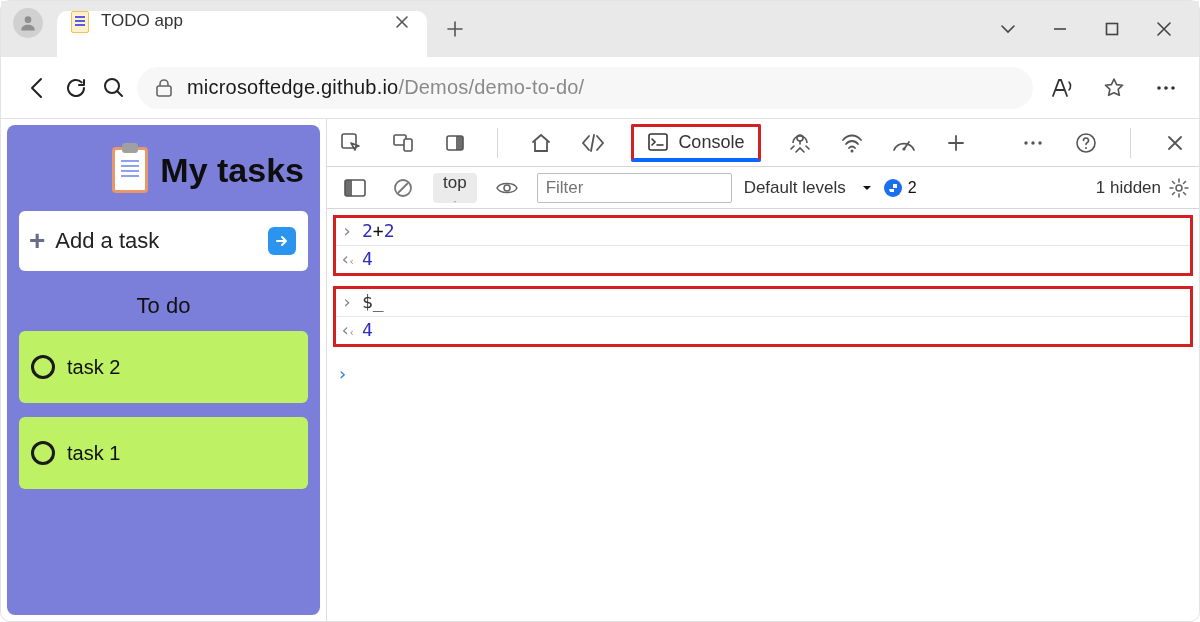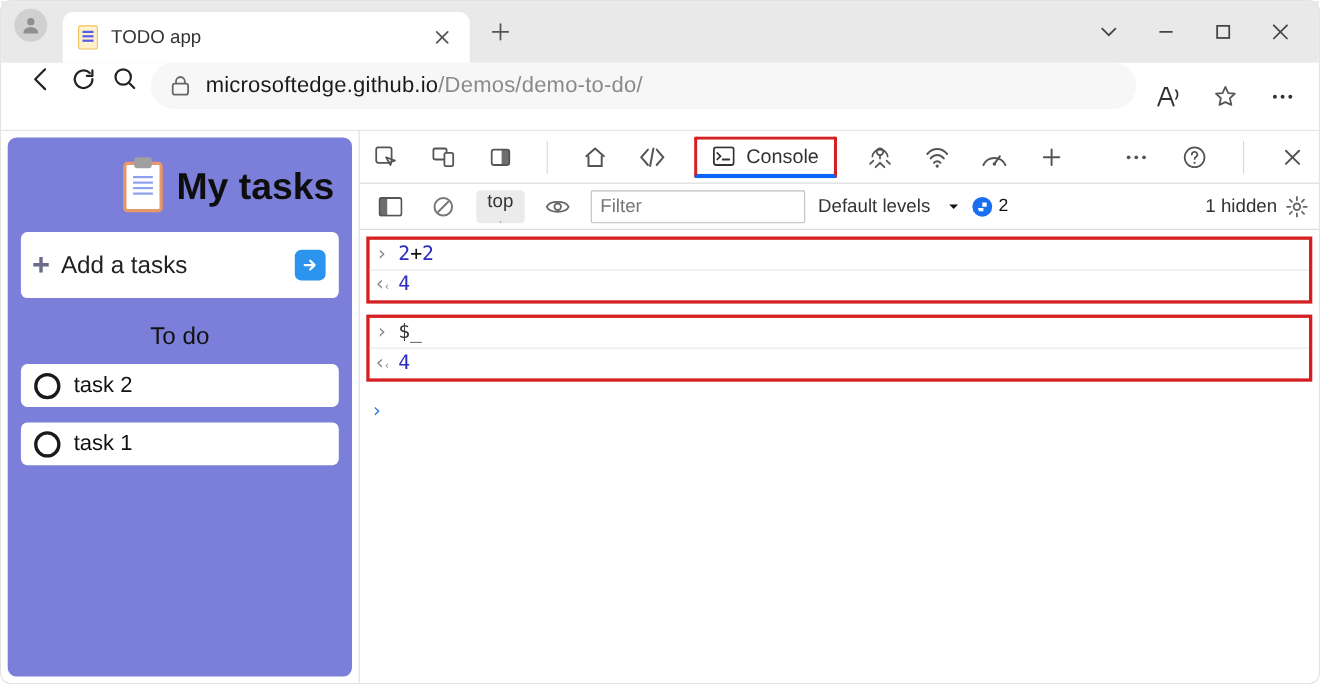--- a/index.html
+++ b/index.html
@@ -3,31 +3,31 @@
 <meta charset="utf-8">
 <style>
   * { box-sizing: border-box; }
   html, body { margin:0; padding:0; width:1200px; height:622px; font-family:"Segoe UI",Arial,sans-serif; color:#111; background:#fff; overflow:hidden; }
   .app-frame { border:1px solid #e3e3e3; border-radius:10px; width:1200px; height:622px; background:#fff; display:flex; flex-direction:column; }
 
   
   .titlebar { height:56px; background:#e9e9e9; display:flex; align-items:flex-end; position:relative; }
   .profile-badge { width:30px; height:30px; border-radius:50%; background:#d0d0d0; margin:0 14px 12px 12px; align-self:center; display:flex; align-items:center; justify-content:center; }
   .profile-badge svg { width:20px; height:20px; fill:#8f8f8f; }
-  .tab { background:#fff; border-radius:10px 10px 0 0; height:46px; min-width:370px; display:flex; align-items:center; padding:0 14px; gap:12px; }
+  .tab { background:#fff; border-radius:10px 10px 0 0; height:46px; min-width:370px; display:flex; align-items:flex-start; padding:0 14px; gap:12px; }
   .tab .tab-icon { width:18px; height:22px; background:#fff1cc; border:1px solid #f0c15c; border-radius:2px; position:relative; }
   .tab .tab-icon::before { content:""; position:absolute; left:3px; right:3px; top:4px; height:2px; background:#5a5aea; box-shadow:0 4px 0 #5a5aea, 0 8px 0 #5a5aea; }
   .tab .tab-title { font-size:17px; color:#333; flex:1; }
   .tab .tab-close { width:22px; height:22px; display:flex; align-items:center; justify-content:center; color:#555; border-radius:4px; cursor:pointer; }
   .newtab { width:40px; height:40px; display:flex; align-items:center; justify-content:center; color:#555; margin-left:8px; align-self:center; cursor:pointer; }
   .window-controls { position:absolute; right:4px; top:0; height:56px; display:flex; align-items:center; gap:22px; padding-right:16px; }
   .window-controls .ctl { width:30px; height:30px; display:flex; align-items:center; justify-content:center; color:#444; cursor:pointer; }
 
   
-  .urlbar { height:62px; border-bottom:1px solid #e3e3e3; display:flex; gap:8px; padding:0 18px 0 22px; }
+  .urlbar { height:62px; border-bottom:1px solid #e3e3e3; display:flex; align-items:center; gap:8px; padding:0 18px 0 22px; }
   .url-btn { width:30px; height:30px; display:flex; align-items:center; justify-content:center; color:#333; cursor:pointer; }
   .omnibox { flex:1; height:42px; background:#f7f7f7; border-radius:22px; display:flex; align-items:center; padding:0 18px; gap:14px; }
   .omnibox .lock { color:#555; }
   .omnibox .addr { font-size:20px; color:#8a8a8a; letter-spacing:.2px; }
   .omnibox .addr .dark { color:#1a1a1a; }
   .url-right { display:flex; align-items:center; gap:22px; margin-left:6px; }
 
   
   .main { flex:1; display:flex; min-height:0; }
   .page { width:325px; padding:6px; }
@@ -35,21 +35,21 @@
   .page-title-row { display:flex; align-items:center; gap:12px; padding:6px 4px 18px 4px;justify-content:flex-end; }
   .clipboard-icon { width:36px; height:46px; background:#fff; border-radius:4px; border:3px solid #e7986a; position:relative; }
   .clipboard-icon::after { content:""; position:absolute; top:-7px; left:50%; transform:translateX(-50%); width:16px; height:10px; background:#a0a0a0; border-radius:3px; }
   .clipboard-icon::before { content:""; position:absolute; left:6px; right:6px; top:10px; height:2px; background:#8ea0f0; box-shadow:0 5px 0 #8ea0f0, 0 10px 0 #8ea0f0, 0 15px 0 #8ea0f0; }
   .page-h1 { font-size:34px; font-weight:800; color:#0e0e0e; }
   .add-row { background:#fff; border-radius:6px; height:60px; display:flex; align-items:center; padding:0 12px 0 10px; gap:10px; }
   .add-plus { font-size:28px; color:#6b6b8c; font-weight:700; }
   .add-text { font-size:22px; color:#222; flex:1; }
   .add-go { width:28px; height:28px; background:#2a94ef; border-radius:6px; display:flex; align-items:center; justify-content:center; color:#fff; }
   .section-h { text-align:center; font-size:22px; color:#111; margin:22px 0 12px; }
-  .task { background:#ffffff; border-radius:6px; height:39px; margin-bottom:14px; display:flex; align-items:center; gap:12px; padding:0 12px; }
+  .task { background:#bef264; border-radius:6px; height:72px; margin-bottom:14px; display:flex; align-items:center; gap:12px; padding:0 12px; }
   .task .circle { width:24px; height:24px; border:3px solid #1a1a1a; border-radius:50%; }
   .task .label { font-size:20px; color:#111; }
 
   
   .devtools { flex:1; display:flex; flex-direction:column; border-left:1px solid #ddd; min-width:0; }
   .dt-tabs { height:48px; border-bottom:1px solid #d7d7d7; display:flex; align-items:center; padding:0 10px; gap:25px; }
   .dt-icon { width:36px; height:36px; display:flex; align-items:center; justify-content:center; color:#555; border-radius:4px; cursor:pointer; }
   .dt-sep { width:1px; height:30px; background:#d7d7d7; margin:0 4px; }
   .dt-tab { display:flex; align-items:center; gap:10px; height:38px; padding:0 14px; font-size:18px; color:#333; cursor:pointer; }
   .dt-tab.active { border:3px solid #d42020; border-bottom:4px solid #0a66ff; border-radius:2px; background:#fff; }
@@ -185,21 +185,21 @@
   <div class="main">
 
     <div class="page">
       <div class="page-inner">
         <div class="page-title-row">
           <span class="clipboard-icon"></span>
           <span class="page-h1">My tasks</span>
         </div>
         <div class="add-row">
           <span class="add-plus">+</span>
-          <span class="add-text">Add a tasks</span>
+          <span class="add-text">Add a task</span>
           <span class="add-go">
               <svg width="14" height="14" viewBox="0 0 14 14">
                 <path d="M2 7h8M7 3l4 4-4 4" fill="none" stroke="#fff" stroke-width="2" stroke-linecap="round" stroke-linejoin="round"></path>
               </svg>
             </span>
         </div>
         <div class="section-h">To do</div>
         <div id="task-list">
             <div class="task">
               <span class="circle"></span>

